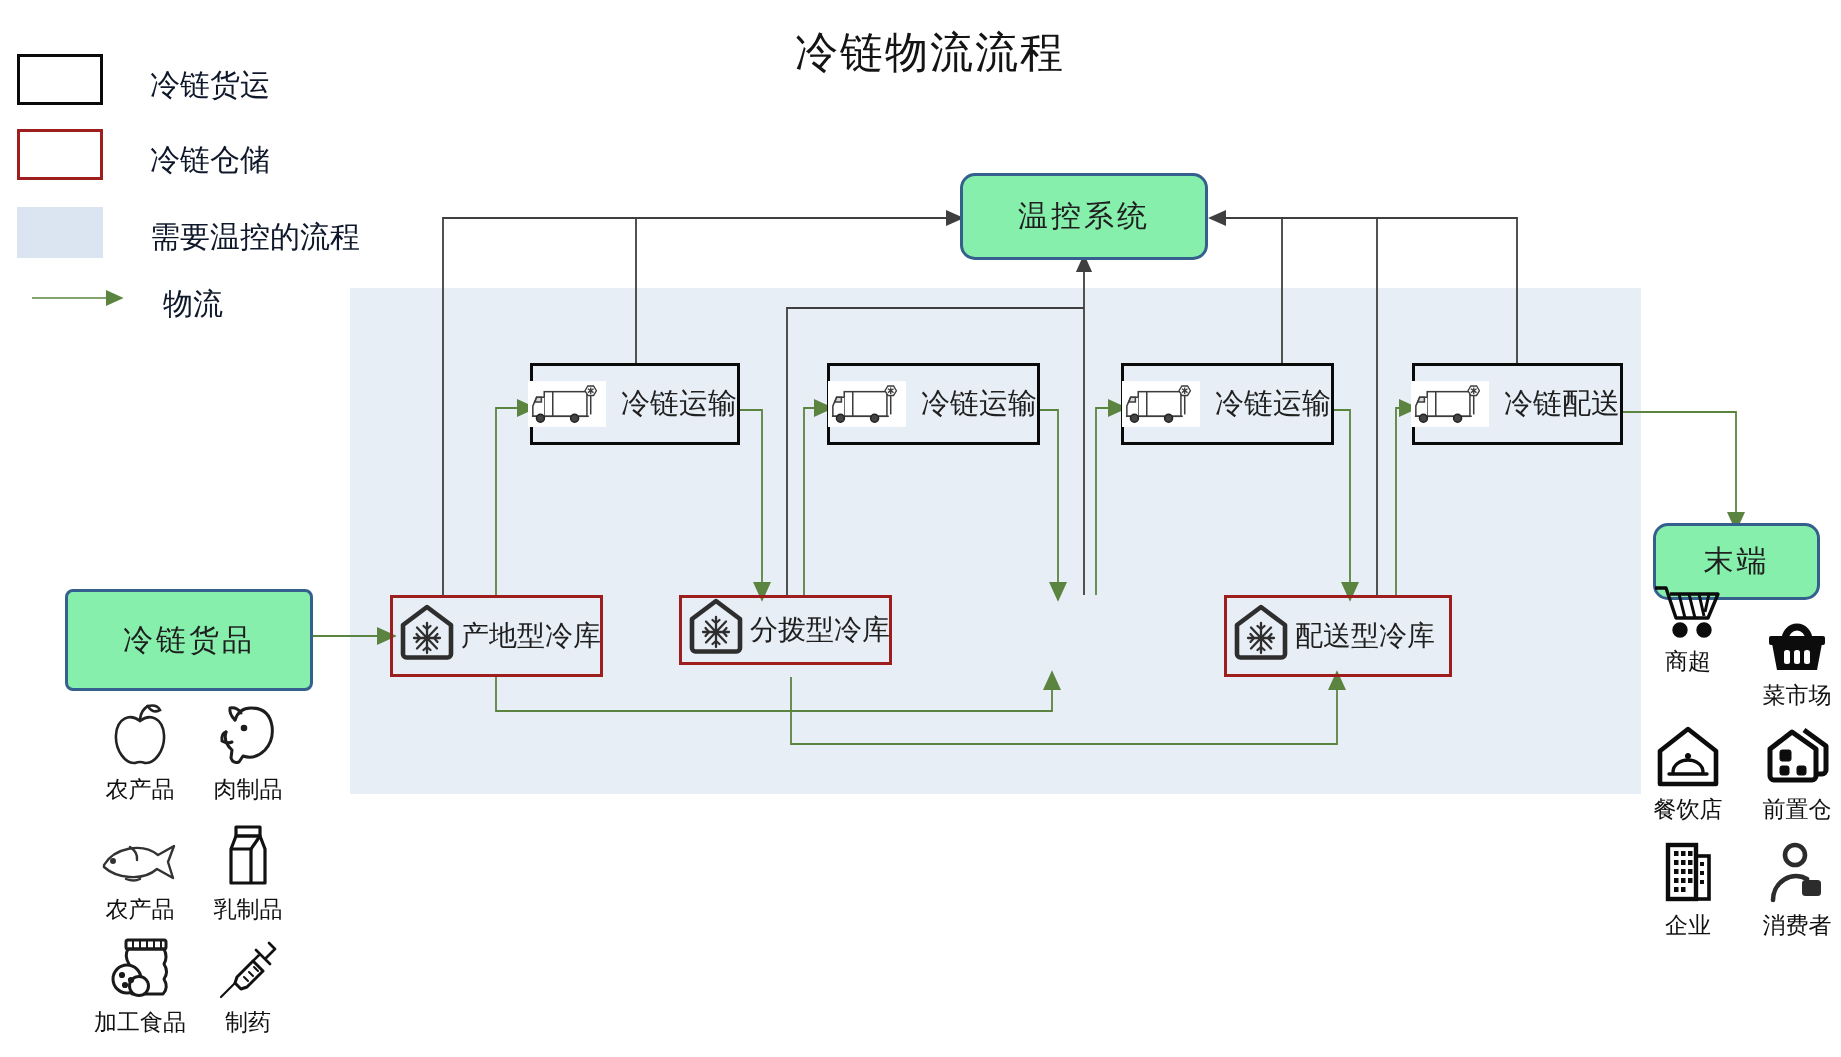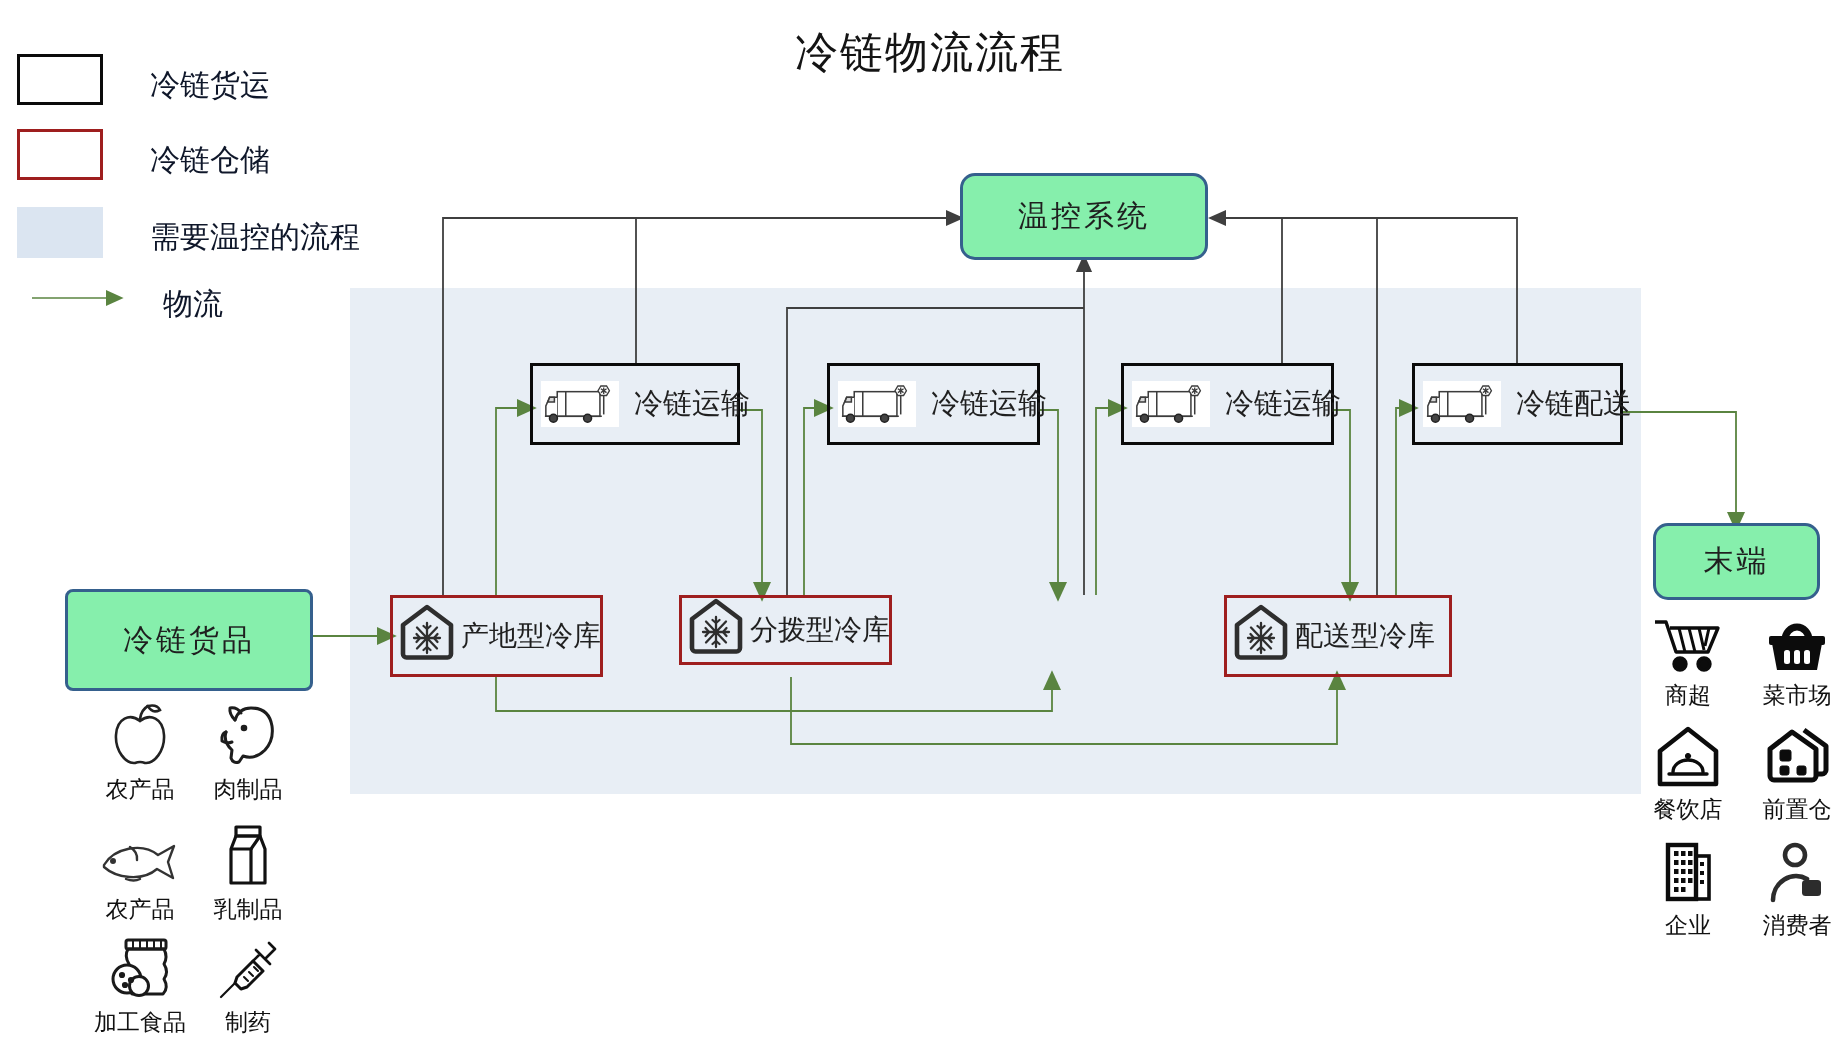--- a/index.html
+++ b/index.html
@@ -29,21 +29,21 @@
   .legend-label{position:absolute;left:150px;font-size:30px;white-space:nowrap;color:#0f172a}
 
   
   .temp-zone{position:absolute;left:350px;top:288px;width:1291px;height:506px;
     background:var(--zone-fill);z-index:0}
 
   svg.wires{position:absolute;left:0;top:0;z-index:1}
 
   .node{position:absolute;display:flex;align-items:center;justify-content:center;z-index:2}
   .rounded{background:#86efac;border:3px solid var(--node-blue);border-radius:15px;font-size:30px;letter-spacing:3px}
-  .freight-box{border:3px solid var(--freight-black);font-size:29px;justify-content:flex-start;padding-left:8px;gap:15px}
+  .freight-box{border:3px solid var(--freight-black);font-size:29px;justify-content:flex-end;padding-left:8px;gap:15px}
   .wh-box{border:3px solid var(--wh-red);font-size:28px;justify-content:flex-start;padding-left:7px;gap:7px}
   .truck-patch{background:#fff;width:78px;height:46px;flex:0 0 auto;display:flex;align-items:center;justify-content:center}
   .box-label{white-space:nowrap}
 
   .cell{position:absolute;display:flex;flex-direction:column;align-items:center;z-index:2}
   .cell .ic{display:flex;align-items:flex-end;justify-content:center}
   .cell .cap{font-size:23px;white-space:nowrap;margin-top:6px;color:#111}
 
   .prod{width:110px}
   .endp{width:96px}
@@ -301,21 +301,21 @@
       <svg width="62" height="62" viewBox="0 0 62 62" fill="none" stroke="#111" stroke-width="3" stroke-linecap="round" stroke-linejoin="round">
         <path d="M4,58 L18,44" stroke-width="2.2"></path>
         <path d="M18,44 L20,38 L36,22 L46,32 L30,48 L24,50 Z"></path>
         <path d="M36,22 L43,15 M43,15 L53,25 M43,15 L39,11 M48,20 L58,10 M52,4 L58,10" stroke-width="2.6"></path>
         <path d="M27,38 l4,4 M32,33 l4,4 M37,28 l4,4" stroke-width="2"></path>
       </svg>
     </span>
     <span class="cap">制药</span>
   </div>
 
-  <div class="cell endp" style="left:1640px;top:614px">
+  <div class="cell endp" style="left:1640px;top:580px">
     <span class="ic" style="height:60px">
       <svg width="72" height="58" viewBox="0 0 72 58" fill="none" stroke="#0c0c0c" stroke-width="3.4" stroke-linejoin="round">
         <path d="M3,6 H14 L24,36 H56 L66,12 H18"></path>
         <path d="M27,12 L33,36 M37,12 L43,36 M47,12 L52,34 M57,12 L53,30" stroke-width="3"></path>
         <circle cx="28" cy="48" r="6" fill="#0c0c0c"></circle>
         <circle cx="52" cy="48" r="6" fill="#0c0c0c"></circle>
       </svg>
     </span>
     <span class="cap">商超</span>
   </div>

